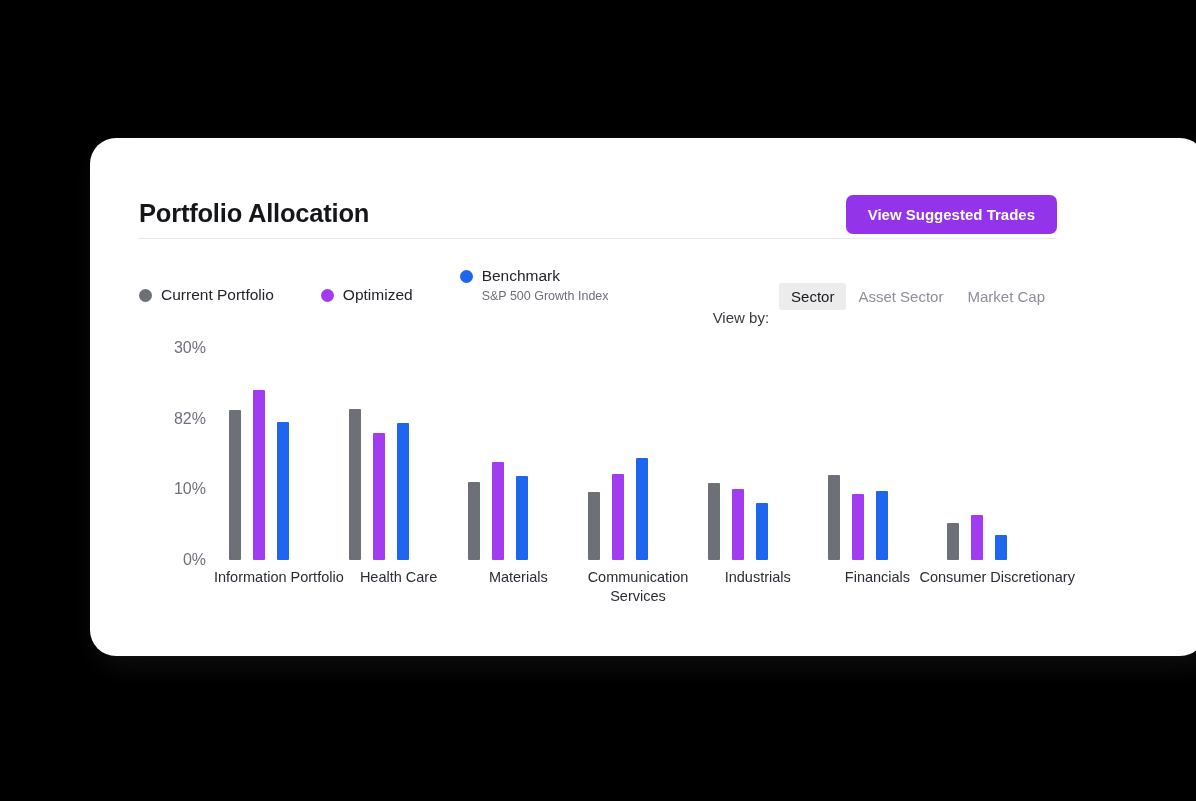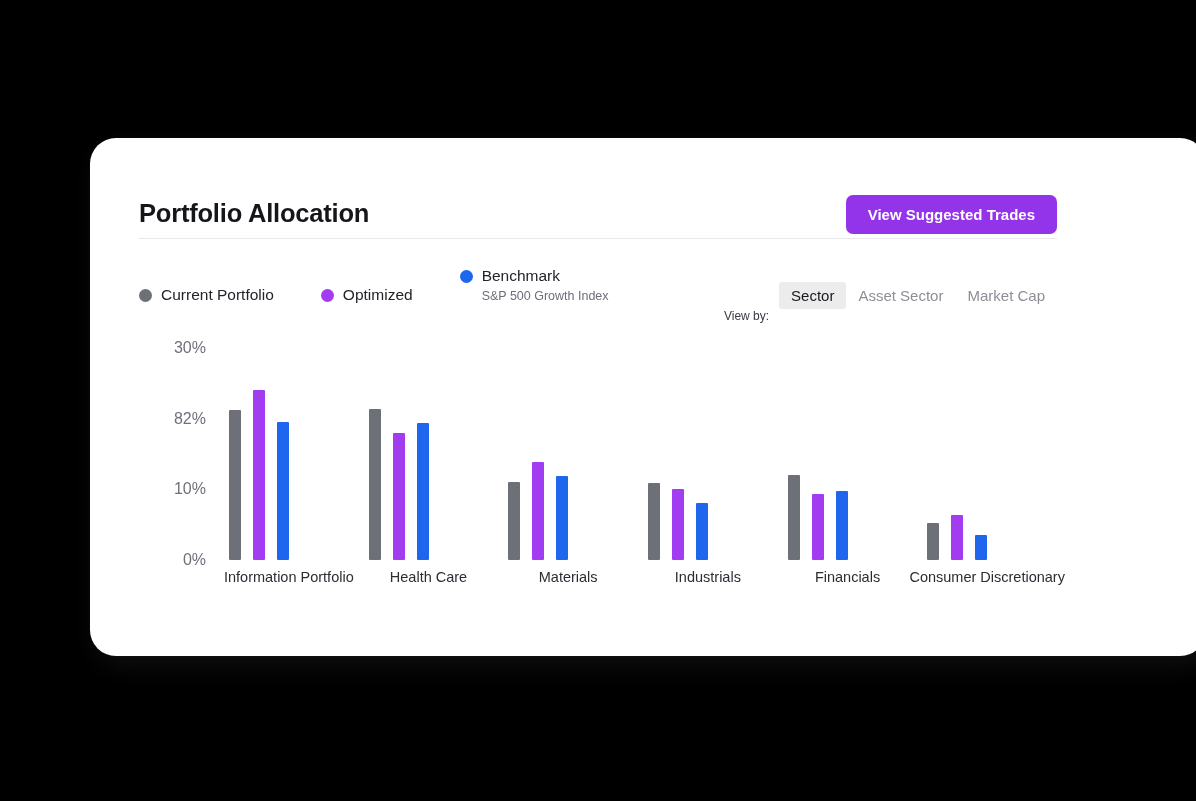--- a/index.html
+++ b/index.html
@@ -68,21 +68,21 @@
   .legend-item:last-child { margin-right: 0; }
   .legend-dot {
     width: 13px; height: 13px; border-radius: 50%;
     margin-top: 4px; margin-right: 9px; flex: none;
   }
   .legend-texts { display: flex; flex-direction: column; }
   .legend-label { font-size: 15.5px; color: #23242a; line-height: 20px; white-space: nowrap; }
   .legend-sub { font-size: 12.5px; color: #6d6e78; line-height: 18px; margin-top: 1px; white-space: nowrap; }
 
   .viewby { position: absolute; right: 0; top: 1px; display: flex; align-items: center; }
-  .viewby-label { font-size: 12px; color: #3a3b42; margin-right: 10px; white-space: nowrap; margin-top: 42px; }
+  .viewby-label { font-size: 15px; color: #3a3b42; margin-right: 10px; white-space: nowrap; margin-top: 42px; }
   .viewby-opt {
     font-size: 15px; color: #8d8e98;
     padding: 5px 12px; border-radius: 3px;
     cursor: pointer; white-space: nowrap;
     background: transparent;
     border: none;
     font-family: "Liberation Sans", sans-serif;
   }
   .viewby-opt.active { background: #ececed; color: #18191e; font-weight: normal; }
 
@@ -204,20 +204,28 @@
             <div class="group">
               <div class="bars">
                 <div class="bar" title="Current Portfolio: 11.1%" style="background: rgb(110, 112, 119); height: 78.3937px;"></div>
                 <div class="bar" title="Optimized: 13.9%" style="background: rgb(162, 60, 240); height: 98.1688px;"></div>
                 <div class="bar" title="Benchmark: 11.9%" style="background: rgb(31, 102, 238); height: 84.0438px;"></div>
               </div>
               <div class="xlabel">Materials</div>
             </div>
             <div class="group">
               <div class="bars">
+                <div class="bar" title="Current Portfolio: 9.7%" style="background: rgb(110, 112, 119); height: 68.5062px;"></div>
+                <div class="bar" title="Optimized: 12.2%" style="background: rgb(162, 60, 240); height: 86.1625px;"></div>
+                <div class="bar" title="Benchmark: 14.4%" style="background: rgb(31, 102, 238); height: 101.7px;"></div>
+              </div>
+              <div class="xlabel">Communication Services</div>
+            </div>
+            <div class="group">
+              <div class="bars">
                 <div class="bar" title="Current Portfolio: 10.9%" style="background: rgb(110, 112, 119); height: 76.9813px;"></div>
                 <div class="bar" title="Optimized: 10%" style="background: rgb(162, 60, 240); height: 70.625px;"></div>
                 <div class="bar" title="Benchmark: 8.1%" style="background: rgb(31, 102, 238); height: 57.2062px;"></div>
               </div>
               <div class="xlabel">Industrials</div>
             </div>
             <div class="group">
               <div class="bars">
                 <div class="bar" title="Current Portfolio: 12%" style="background: rgb(110, 112, 119); height: 84.75px;"></div>
                 <div class="bar" title="Optimized: 9.4%" style="background: rgb(162, 60, 240); height: 66.3875px;"></div>

